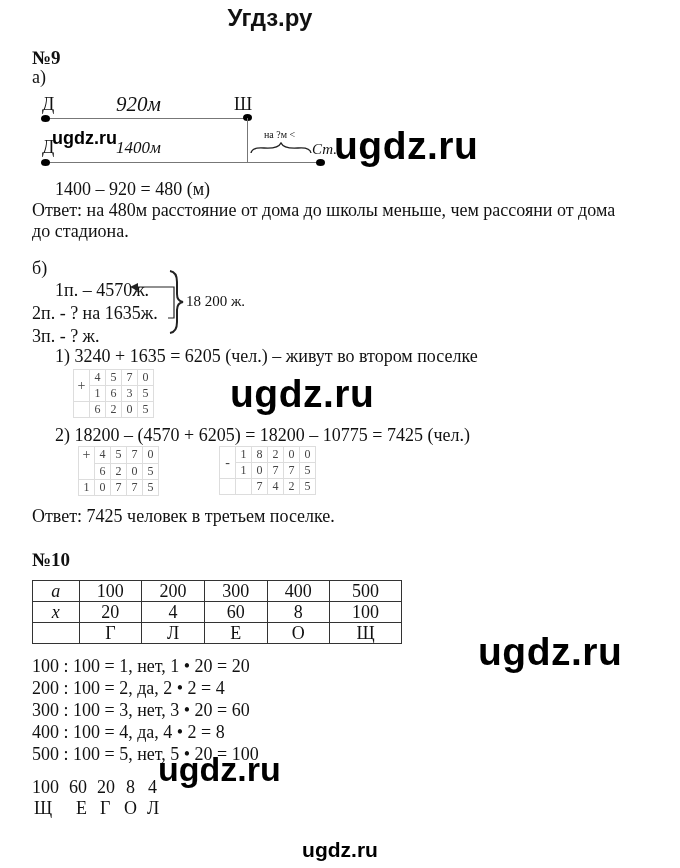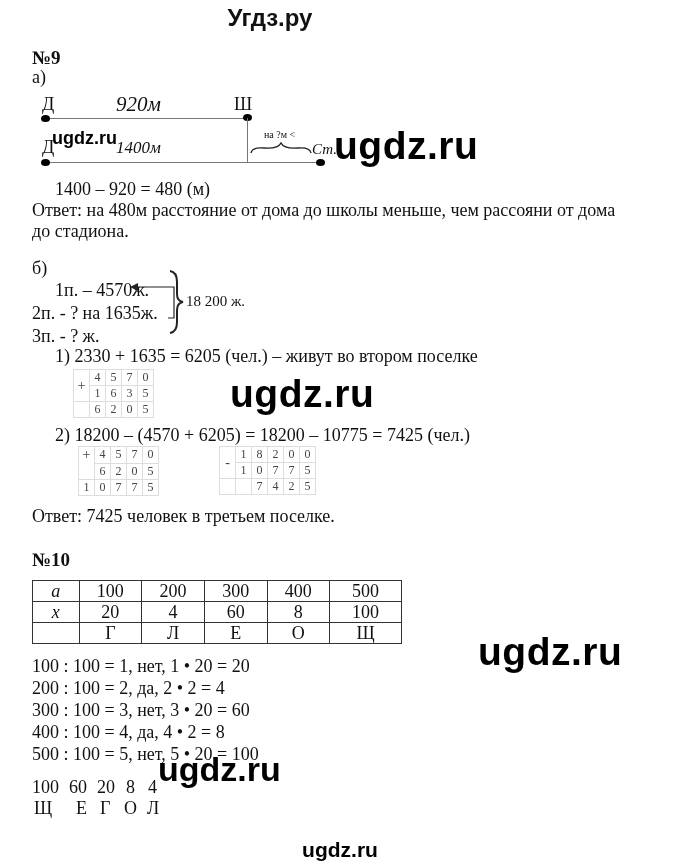--- a/index.html
+++ b/index.html
@@ -64,21 +64,21 @@
 <div class="abs txt" style="left:32px;top:325px;">3п. - ? ж.</div>
 <svg class="abs" style="left:128px;top:280px;" width="50" height="42" viewBox="0 0 50 42">
   <path d="M40 38 L46 38 L46 7 L8 7" fill="none" stroke="#222" stroke-width="1.2"></path>
   <path d="M2 7 L10 3 L10 11 Z" fill="#222"></path>
 </svg>
 <svg class="abs" style="left:168px;top:270px;" width="16" height="64" viewBox="0 0 16 64">
   <path d="M2 1 Q9 2 9 12 L9 24 Q9 31 15 32 Q9 33 9 40 L9 52 Q9 62 2 63" fill="none" stroke="#222" stroke-width="2"></path>
 </svg>
 <div class="abs" style="left:186px;top:293px;font-size:15px;">18 200 ж.</div>
 
-<div class="abs txt" style="left:55px;top:345px;">1) 2330 + 1635 = 6205 (чел.) – живут во втором поселке</div>
+<div class="abs txt" style="left:55px;top:345px;">1) 3240 + 1635 = 6205 (чел.) – живут во втором поселке</div>
 
 <table class="grid" style="left:73px;top:369px;">
   <tbody>
       <tr>
     <td rowspan="2" style="font-size:14px;">+</td>
     <td>4</td>
     <td>5</td>
     <td>7</td>
     <td>0</td>
   </tr>

